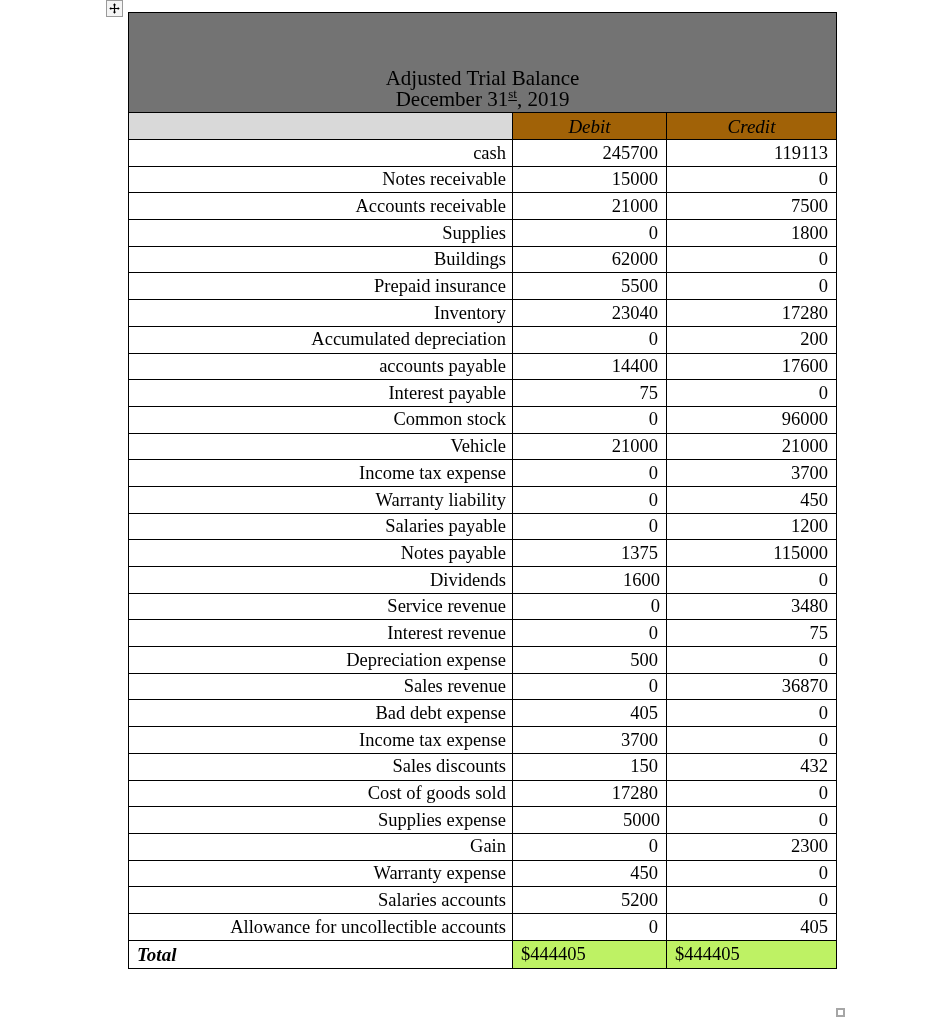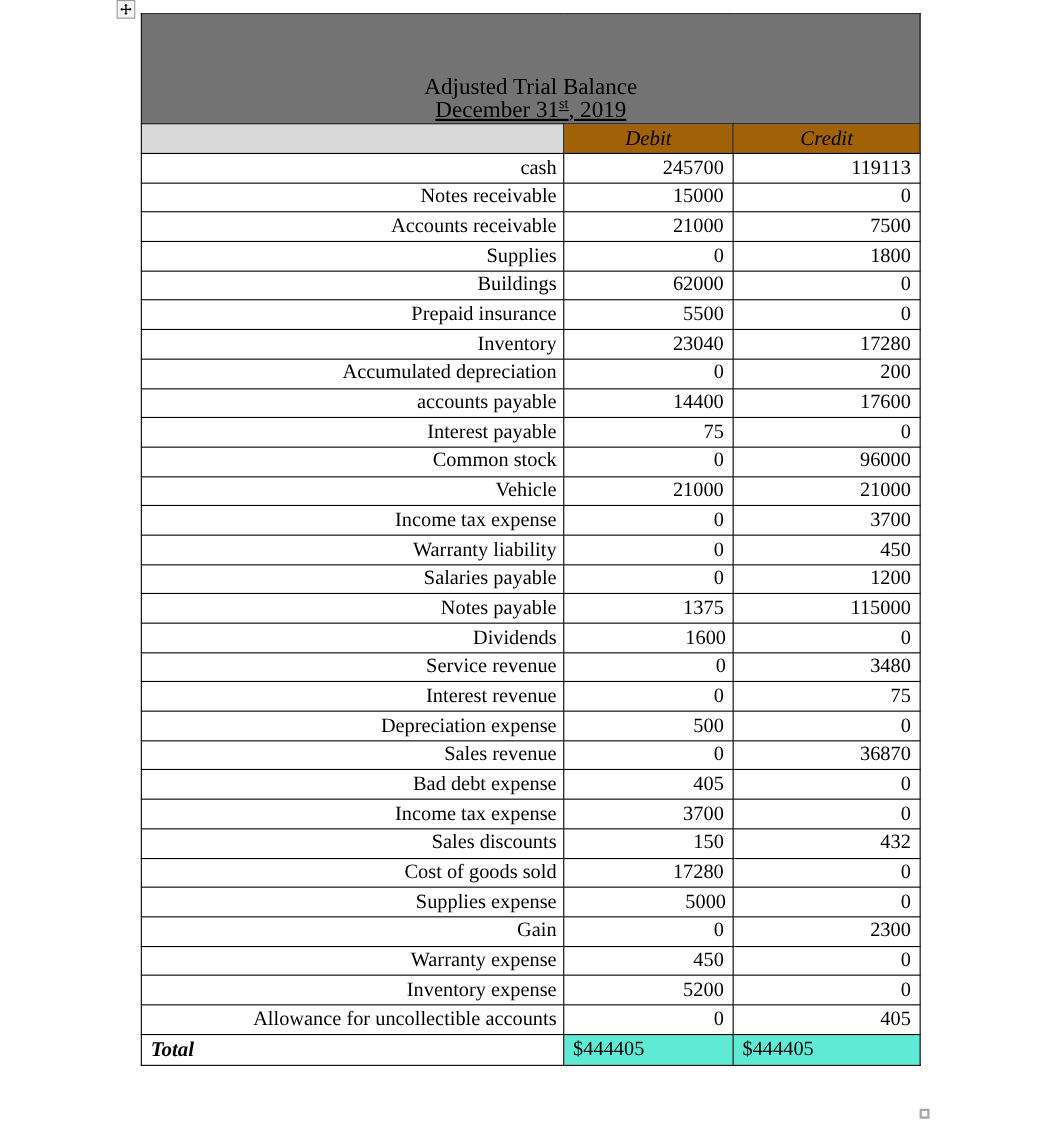--- a/index.html
+++ b/index.html
@@ -83,21 +83,20 @@
     height: 100px !important;
     text-align: center;
     vertical-align: bottom !important;
     padding-bottom: 2px !important;
     font-size: 21px;
     line-height: 1.23;
   }
   .title-line1 { display: block; }
   .title-line2 {
     display: block;
-    text-decoration: underline;
     text-underline-offset: 2px;
   }
   .title-line2 sup {
     font-size: 0.62em;
     vertical-align: super;
     line-height: 0;
     text-decoration: underline;
   }
 
   
@@ -119,21 +118,21 @@
   
   .total-row td { height: 28px !important; }
   .total-label {
     font-weight: bold;
     font-style: italic;
     text-align: left;
     padding-left: 8px !important;
     font-size: 19px;
   }
   .total-val {
-    background: #5eead4;
+    background: #bef264;
     text-align: left;
     padding-left: 8px !important;
   }
 </style>
 </head>
 <body>
 
 <div class="move-handle">
   <svg width="11" height="11" viewBox="0 0 11 11">
     <path d="M5.5 0.3 L7.1 2.2 L6.1 2.2 L6.1 4.9 L8.8 4.9 L8.8 3.9 L10.7 5.5 L8.8 7.1 L8.8 6.1 L6.1 6.1 L6.1 8.8 L7.1 8.8 L5.5 10.7 L3.9 8.8 L4.9 8.8 L4.9 6.1 L2.2 6.1 L2.2 7.1 L0.3 5.5 L2.2 3.9 L2.2 4.9 L4.9 4.9 L4.9 2.2 L3.9 2.2 Z" fill="#000000"></path>
@@ -296,21 +295,21 @@
           <td class="acct">Gain</td>
           <td class="num">0</td>
           <td class="num">2300</td>
         </tr>
         <tr>
           <td class="acct">Warranty expense</td>
           <td class="num">450</td>
           <td class="num">0</td>
         </tr>
         <tr>
-          <td class="acct">Inventory expense</td>
+          <td class="acct">Salaries accounts</td>
           <td class="num">5200</td>
           <td class="num">0</td>
         </tr>
         <tr>
           <td class="acct">Allowance for uncollectible accounts</td>
           <td class="num">0</td>
           <td class="num">405</td>
         </tr>
         <tr class="total-row">
         <td class="total-label">Total</td>

